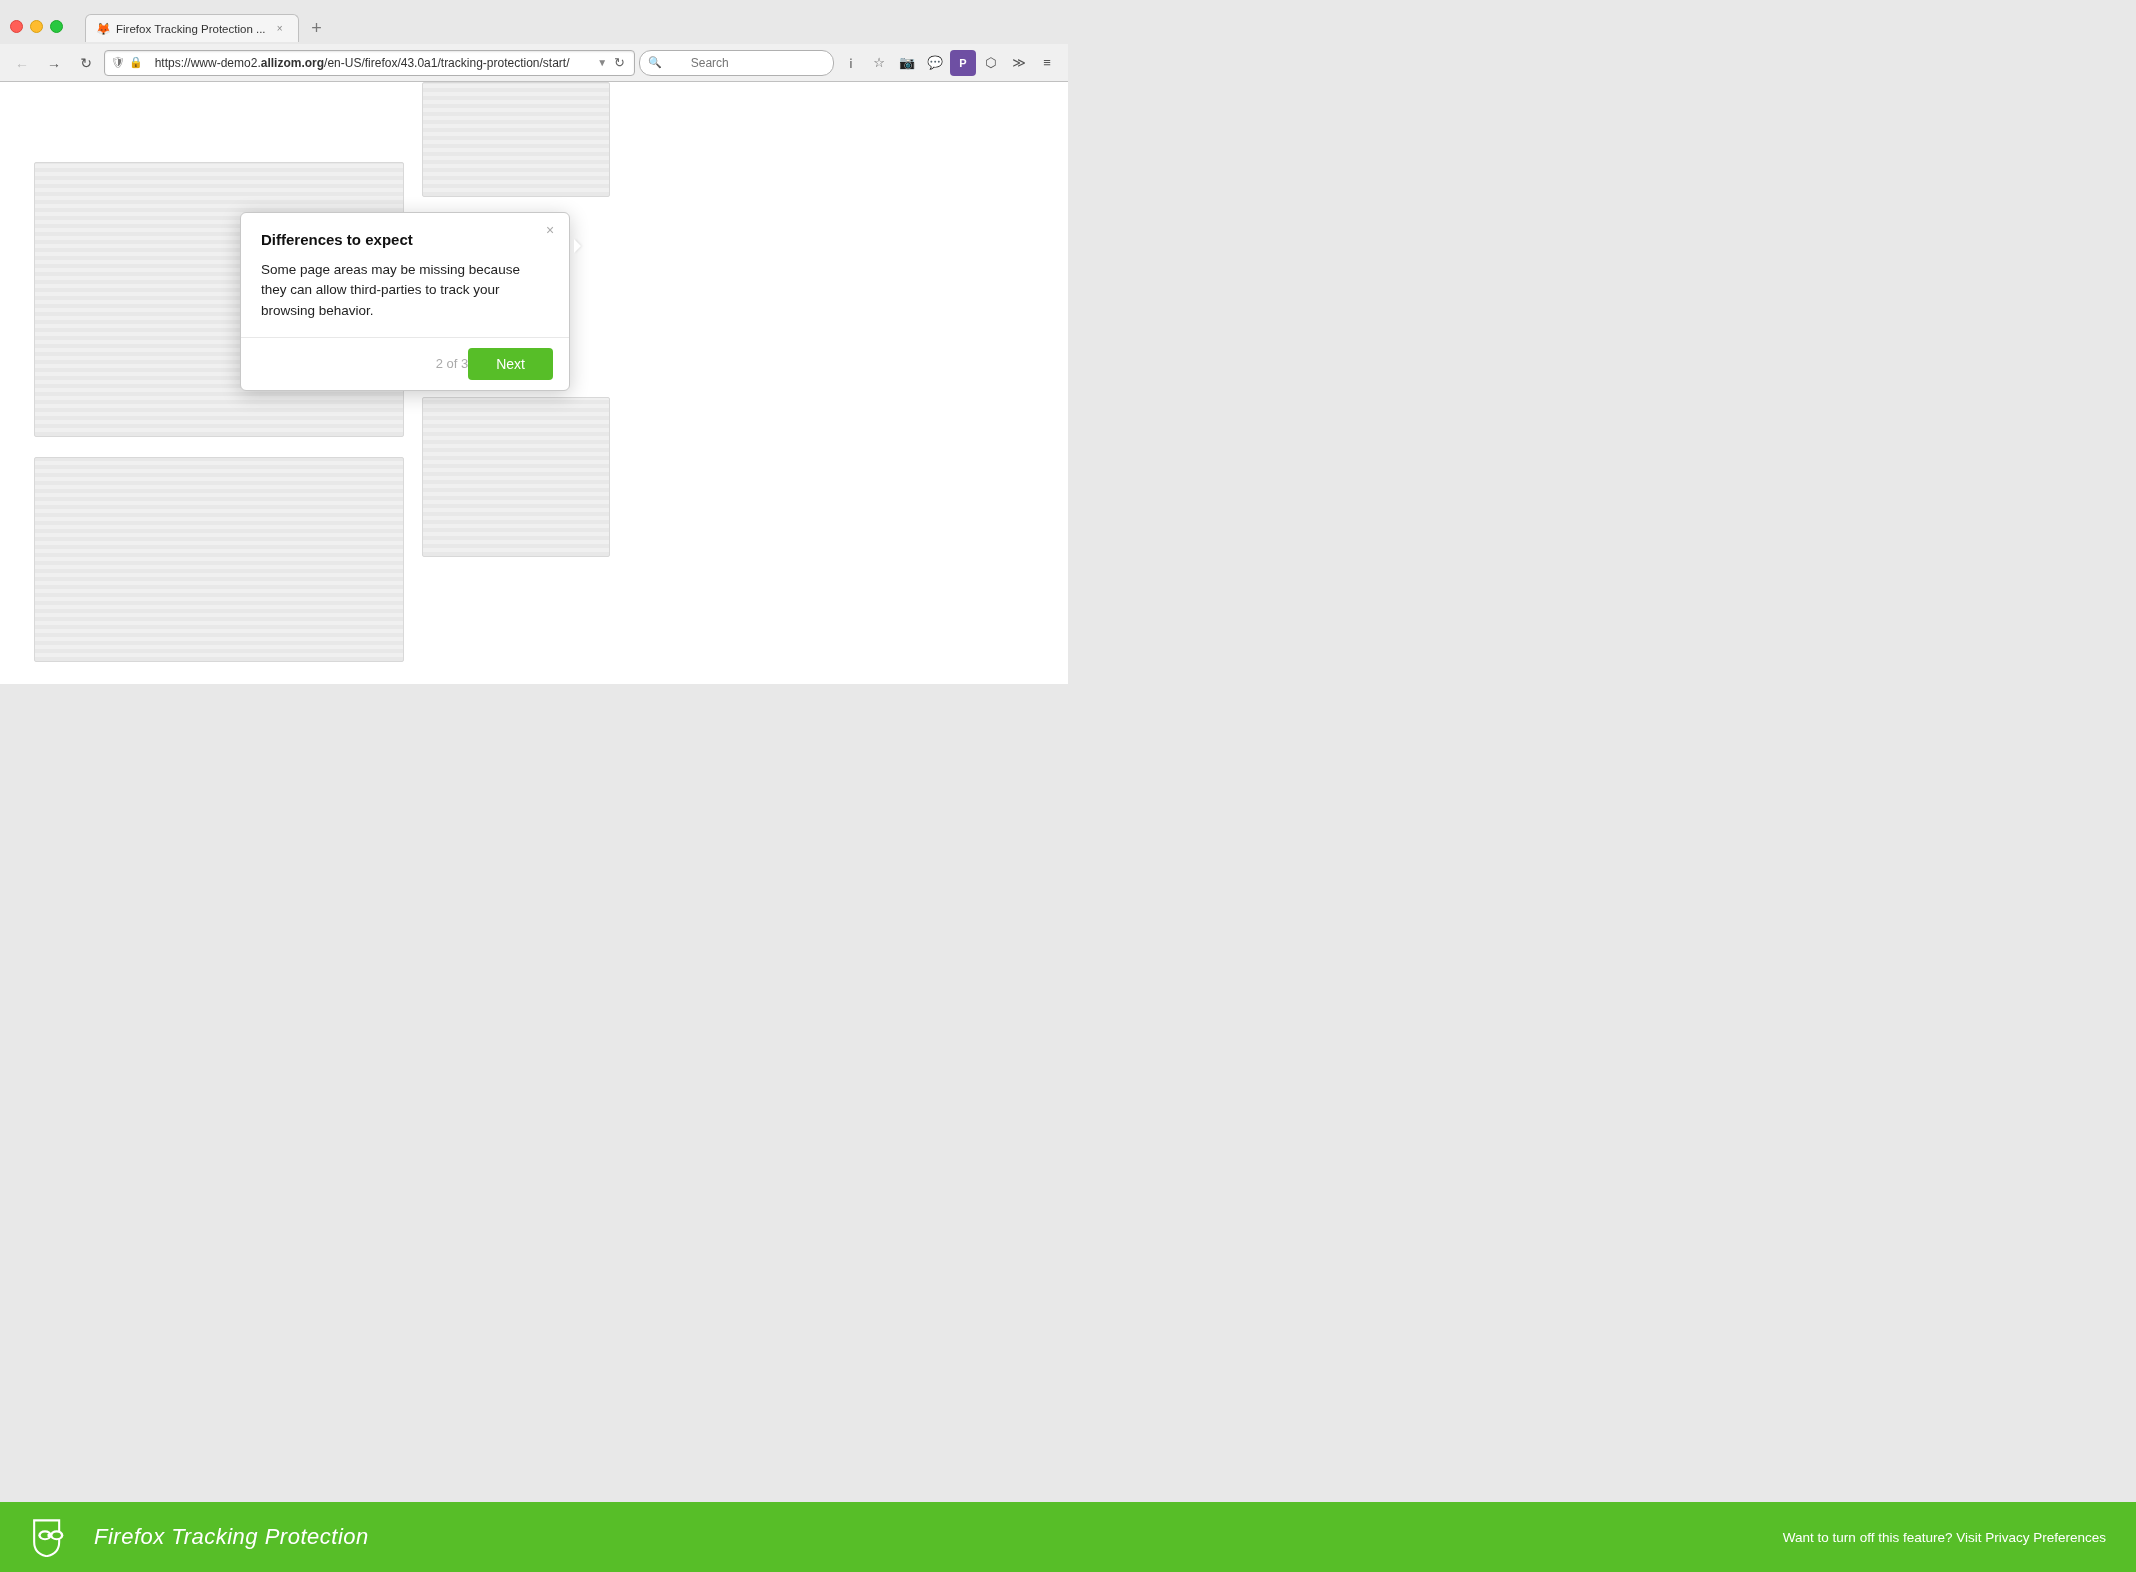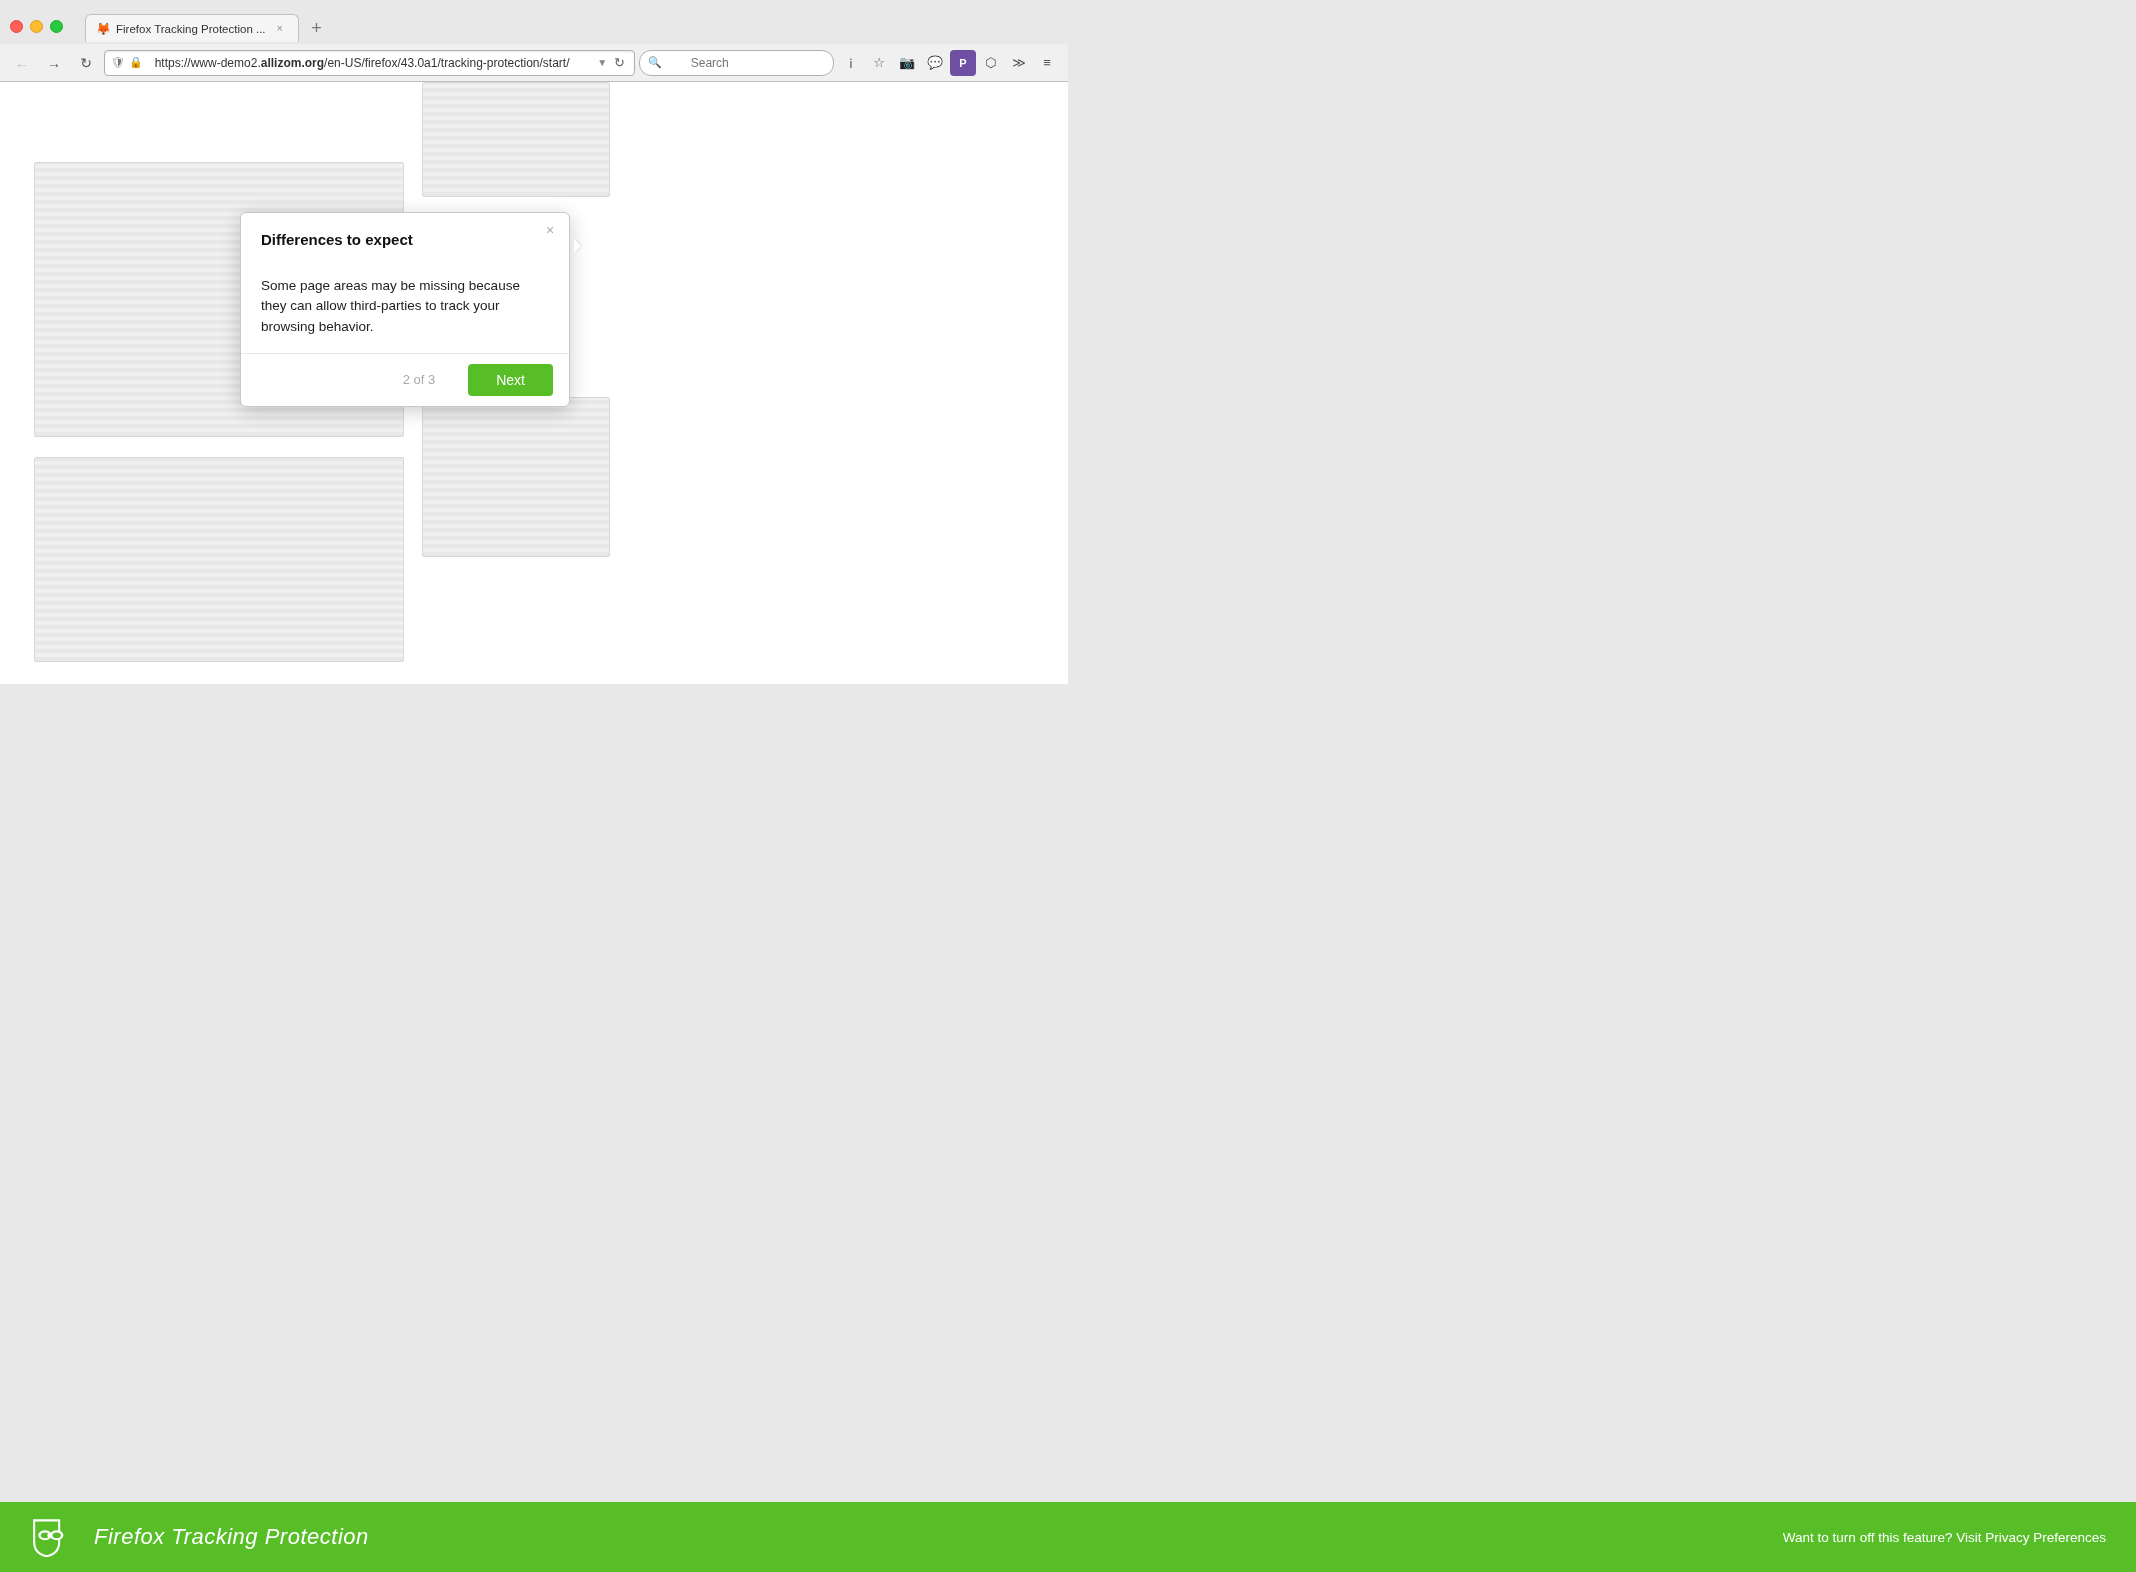--- a/index.html
+++ b/index.html
@@ -271,21 +271,21 @@
       justify-content: center;
       border-radius: 3px;
     }
     .popup-body {
       padding: 18px 20px 16px 20px;
     }
     .popup-title {
       font-size: 15px;
       font-weight: 700;
       color: #111;
-      margin-bottom: 28px;
+      margin-bottom: 12px;
     }
     .popup-text {
       font-size: 13.5px;
       color: #222;
       line-height: 1.5;
     }
     .popup-footer {
       border-top: 1px solid #e8e8e8;
       padding: 10px 16px;
       display: flex;
@@ -299,21 +299,20 @@
     .next-btn {
       background: #57be28;
       color: white;
       border: none;
       border-radius: 4px;
       padding: 8px 28px;
       font-size: 14px;
       font-weight: 500;
       cursor: pointer;
       transition: background 0.15s;
-      margin-left: 33px;
     }
 
     
     .footer-bar {
       position: absolute;
       bottom: 0;
       left: 0;
       right: 0;
       height: 70px;
       background: #57be28;

